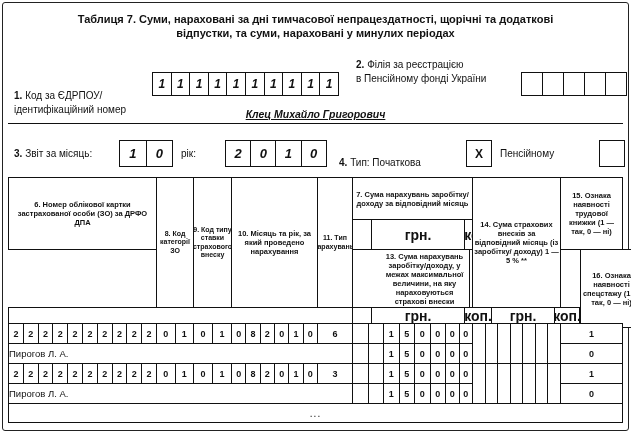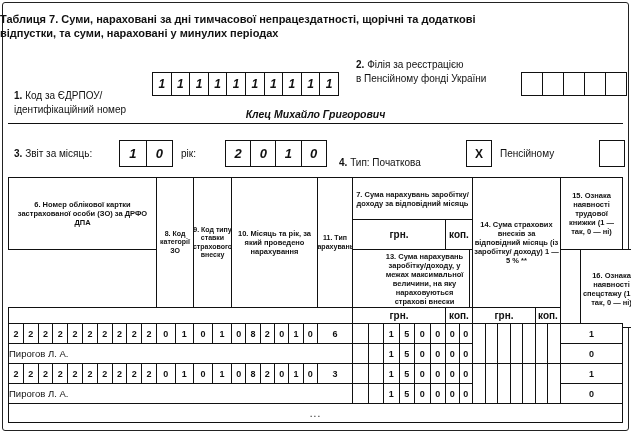--- a/index.html
+++ b/index.html
@@ -1,37 +1,37 @@
 <!DOCTYPE html>
 <html><head>
 <meta charset="utf-8">
 <style>
   html,body{margin:0;padding:0;background:#fff;}
   body{width:631px;height:433px;position:relative;font-family:"Liberation Sans",sans-serif;color:#111;}
   .frame{position:absolute;left:2px;top:2px;width:625px;height:427px;border:1px solid #222;border-radius:3px;}
   .abs{position:absolute;box-sizing:border-box;}
-  .title{left:0;top:12px;width:631px;text-align:left;font-weight:bold;font-size:11px;line-height:14px;}
+  .title{left:0;top:12px;width:631px;text-align:center;font-weight:bold;font-size:11px;line-height:14px;}
   .lbl{font-size:10px;line-height:13.5px;}
   .lbl b{font-weight:bold;}
   
   .cells{display:flex;}
   .cells > div{box-sizing:border-box;border:1px solid #111;margin-left:-1px;flex:none;display:flex;align-items:center;justify-content:center;background:#fff;}
   .cells > div:first-child{margin-left:0;}
   .boxdig > div{width:19.6px;height:24px;font-style:italic;font-weight:bold;font-size:12px;}
   .branchdig > div{width:22px;height:24px;}
   .mdig > div{width:27.5px;height:27px;font-style:italic;font-weight:bold;font-size:13px;}
   .ydig > div{width:26.2px;height:27px;font-style:italic;font-weight:bold;font-size:13px;}
   .markbox{border:1px solid #111;width:26px;height:27px;display:flex;align-items:center;justify-content:center;font-weight:bold;font-size:12px;}
   .nameline{border-bottom:1px solid #111;text-align:center;font-weight:bold;font-style:italic;font-size:10.5px;padding-bottom:3px;}
   
   .tbl{left:8px;top:177px;width:615px;height:246px;}
   .tc{position:absolute;box-sizing:border-box;border:1px solid #111;background:#fff;display:flex;align-items:center;justify-content:center;text-align:center;}
   .hdr{font-weight:bold;font-size:7.5px;line-height:9px;padding:1px;overflow:hidden;}
   .hdr.small{font-size:7px;line-height:8.5px;overflow-wrap:break-word;}
-  .sub{font-weight:bold;font-size:10px;}
+  .sub{font-weight:bold;font-size:14px;margin-left:19px;}
   .dat > div{font-weight:bold;font-size:9px;}
   .g-card{left:0;width:149px;} .g-card > div{width:15.8px;}
   .g-cat{left:148px;width:38px;} .g-cat > div{width:19.5px;}
   .g-rate{left:185px;width:39px;} .g-rate > div{width:20px;}
   .g-my{left:223px;width:87px;} .g-my > div{width:15.34px;}
   .g-f{left:344px;width:121px;} .g-f > div{width:16.5px;} .g-f > div:nth-child(n+7){width:14.5px;}
   .g-g{left:464px;width:89px;} .g-g > div{width:13.6px;} .g-g > div:nth-child(n+6){width:13.5px;}
   .row-h{height:21px;position:absolute;}
   .valcell{font-weight:bold;font-size:9px;}
   .namecell{justify-content:flex-start;font-size:9.5px;}
@@ -69,21 +69,21 @@
   <div>в Пенсійному фонді України</div>
 </div>
 <div class="abs cells boxdig branchdig" style="left:521px;top:72px;">
     <div></div>
     <div></div>
     <div></div>
     <div></div>
     <div></div>
   </div>
 
-<div class="abs nameline" style="left:8px;top:108px;width:615px;">Клец Михайло Григорович</div>
+<div class="abs nameline" style="left:8px;top:108px;width:615px;text-decoration:underline;">Клец Михайло Григорович</div>
 
 <div class="abs lbl" style="left:14px;top:147px;"><b>3.</b> <span>Звіт за місяць:</span></div>
 <div class="abs cells mdig" style="left:119px;top:140px;">
     <div>1</div>
     <div>0</div>
   </div>
 <div class="abs lbl" style="left:181px;top:147px;">рік:</div>
 <div class="abs cells ydig" style="left:225px;top:140px;">
     <div>2</div>
     <div>0</div>

